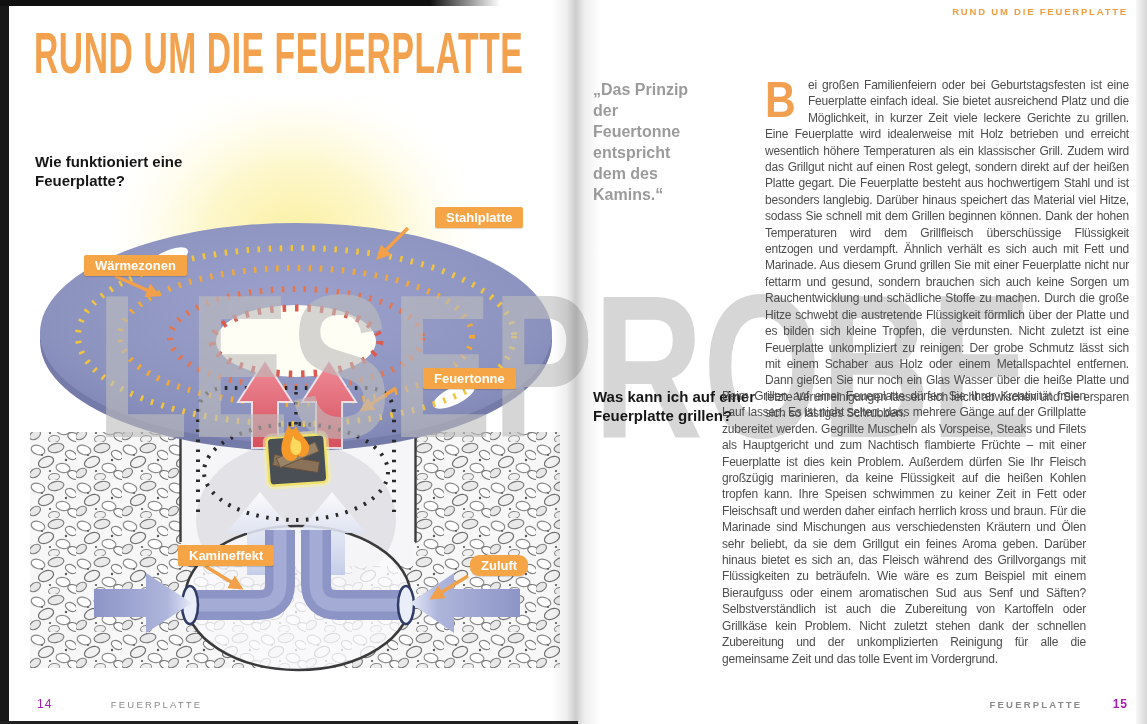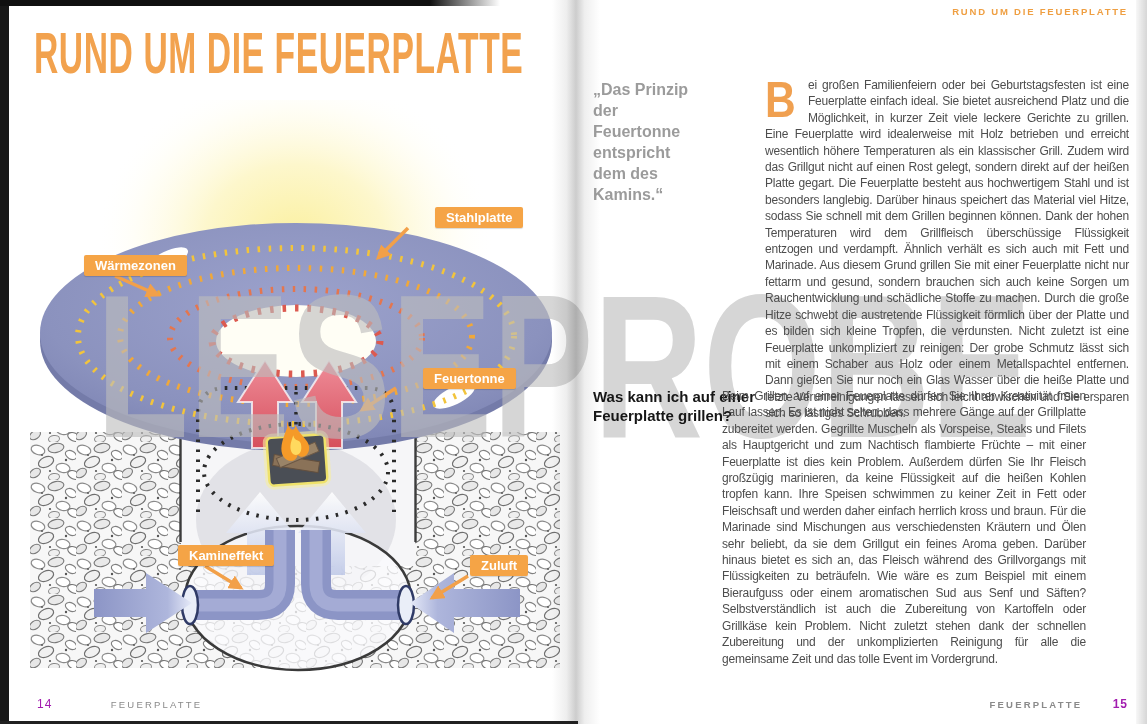--- a/index.html
+++ b/index.html
@@ -22,21 +22,21 @@
     position:absolute; height:21px; padding:0 11px; background:#F5A446; color:#fff;
     font-size:13px; font-weight:700; text-align:center; line-height:21px;
     border-radius:2px; z-index:4; white-space:nowrap;
     box-shadow:0 1px 1px rgba(0,0,0,0.15);
     margin-left:40px;
   }
   #lbl-stahlplatte{ left:395px; top:207px; }
   #lbl-waermezonen{ left:44px;  top:255px;text-align:right; }
   #lbl-feuertonne{  left:383px; top:368px; }
   #lbl-kamineffekt{ left:138px; top:545px; }
-  #lbl-zuluft{      left:430px; top:555px; }
+  #lbl-zuluft{      left:430px; top:555px;border-radius:9px; }
   .lp-footer{ position:absolute; left:37px; bottom:12px; z-index:4; }
   .rp-footer{ position:absolute; right:19px; bottom:12px; z-index:4;font-weight:bold; }
   .pgnum{ font-size:12px; color:#a21caf; letter-spacing:1px; }
   .chap{ font-size:9.5px; color:#8a8a8a; letter-spacing:2.2px;padding-left:28px; }
   .lp-footer .chap{ margin-left:26px; }
   .rp-footer .chap{ margin-right:26px; }
   
   .watermark{
     position:absolute; left:96px; top:263px; font-size:205px; font-weight:700;
     color:#BDBDBD; opacity:0.62; line-height:1; white-space:nowrap;
@@ -77,20 +77,21 @@
   .edge-bottom{ position:absolute; left:0; bottom:0; width:578px; height:3px; background:#202020; z-index:7; }
   .edge-right{ position:absolute; right:0; top:0; width:11px; height:100%; z-index:7;
     background:linear-gradient(to right, rgba(0,0,0,0.03), rgba(0,0,0,0.16)); }
 </style>
 </head>
 <body>
 
 <div class="page-root">
 
   <div class="lp-title">RUND UM DIE FEUERPLATTE</div>
+  <div class="lp-question">Wie funktioniert eine Feuerplatte?</div>
 
   <svg class="diagram-svg" width="530" height="580" viewBox="0 0 530 580" aria-hidden="true">
     <defs>
       <radialGradient id="glowG" cx="50%" cy="50%" r="50%">
         <stop offset="0%" stop-color="#FBF0A0"></stop>
         <stop offset="45%" stop-color="#FDF7CC"></stop>
         <stop offset="78%" stop-color="#FFFDEF" stop-opacity="0.6"></stop>
         <stop offset="100%" stop-color="#FFFFFF" stop-opacity="0"></stop>
       </radialGradient>
       <radialGradient id="plateG" cx="50%" cy="38%" r="70%">

